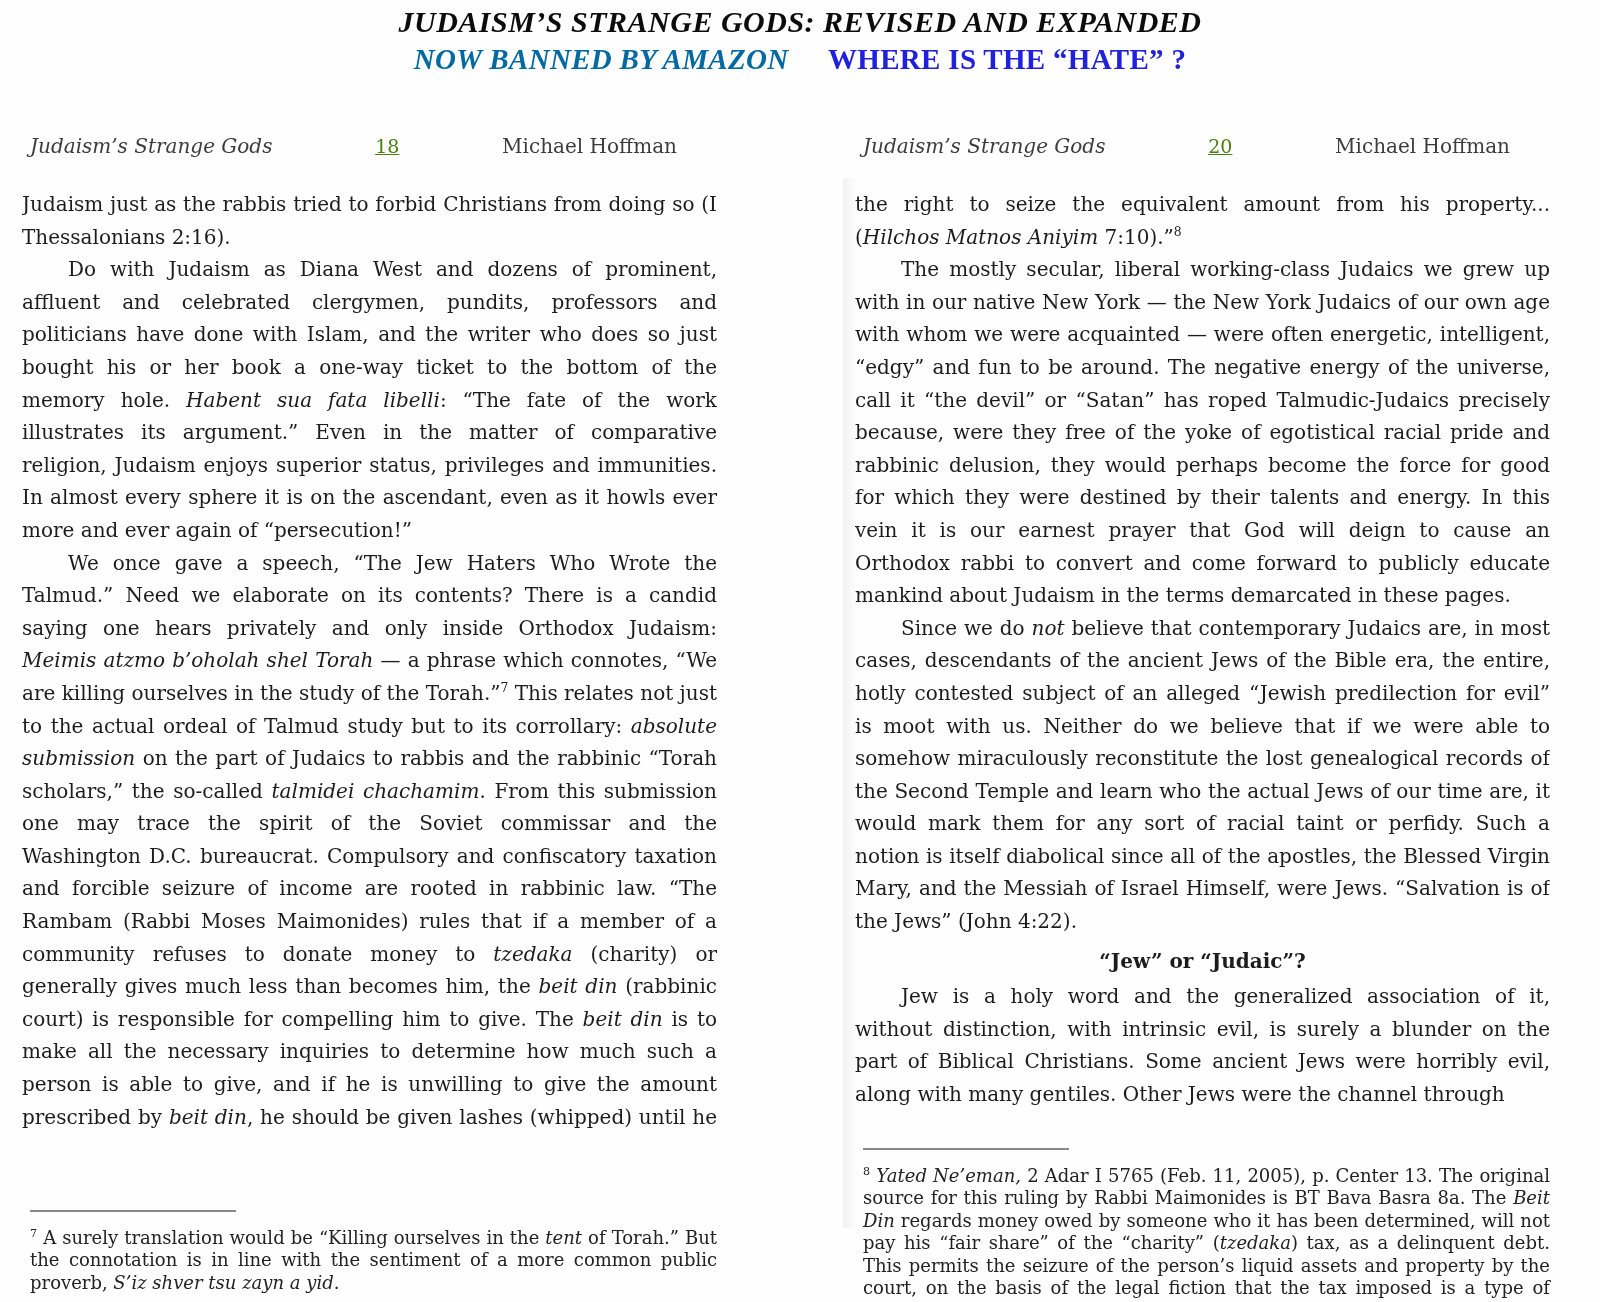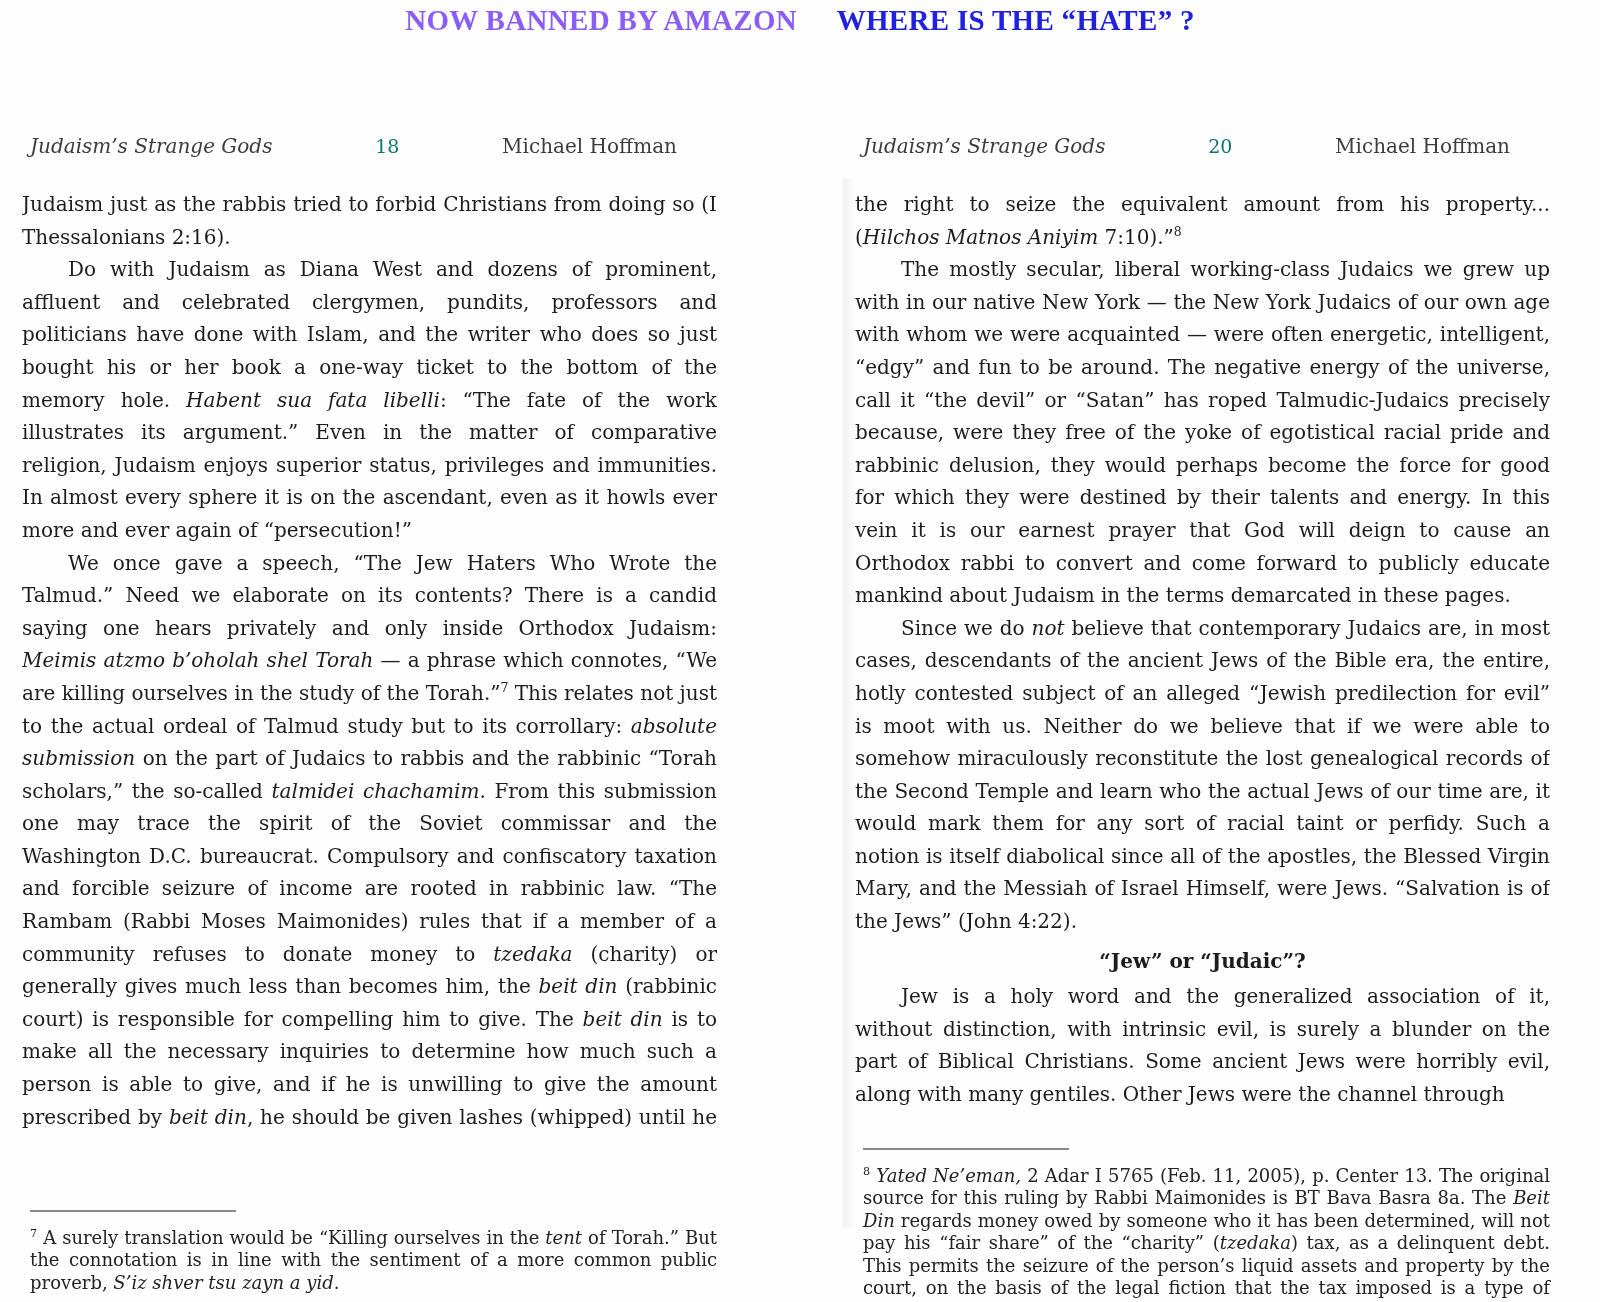--- a/index.html
+++ b/index.html
@@ -23,40 +23,40 @@
   .banner-sub{
     margin-top:2px;
     font-family:"Liberation Serif", serif;
     font-size:25px;color:#636363;
   }
   .banner-line3{
     margin-top:4px;
     font-family:"Liberation Serif", serif;
     font-weight:bold;font-size:29px;letter-spacing:.3px;
   }
-  .banner-line3 .banned{color:#8b5cf6;}
+  .banner-line3 .banned{color:#0369a1;font-style:italic;}
   .banner-line3 .question{color:#2021dd;margin-left:32px;}
 
   
   .page{position:absolute;top:128px;height:1174px;width:695px;}
   .page-left{left:22px;}
   .page-right{left:855px;}
   .page-right::before{
     content:"";position:absolute;left:-12px;top:50px;width:14px;height:1050px;
     background:linear-gradient(90deg, rgba(0,0,0,0.05), rgba(0,0,0,0));
     pointer-events:none;
   }
 
   .running-header{
     display:flex;align-items:baseline;
     font-size:20px;color:#3c3c3c;
     padding:6px 10px 0 8px;
   }
   .rh-title{font-style:italic;flex:0 0 auto;}
-  .rh-page{flex:1 1 auto;text-align:center;font-size:19px;color:#0f766e;}
+  .rh-page{flex:1 1 auto;text-align:center;font-size:19px;color:#4d7c0f;text-decoration:underline;}
   .rh-author{flex:0 0 auto;margin-right:30px;}
 
   .page-body{
     margin-top:30px;
     max-height:950px;overflow:hidden;
     font-size:20px;line-height:32.6px;
     text-align:justify;
   }
   .para{margin:0;}
   .para.indent{text-indent:46px;}
@@ -78,20 +78,21 @@
     margin:0;font-size:18px;line-height:22.4px;
     text-align:justify;color:#222;
   }
 </style>
 </head>
 <body>
 
 <div class="canvas">
 
   <header class="banner">
+    <div class="banner-title">JUDAISM’S STRANGE GODS: REVISED AND EXPANDED</div>
     <div class="banner-line3">
       <span class="banned">NOW BANNED BY AMAZON</span>
       <span class="question">WHERE IS THE “HATE” ?</span>
     </div>
   </header>
 
   <section class="page page-left">
     <div class="running-header">
       <span class="rh-title">Judaism’s Strange Gods</span>
       <span class="rh-page">18</span>

